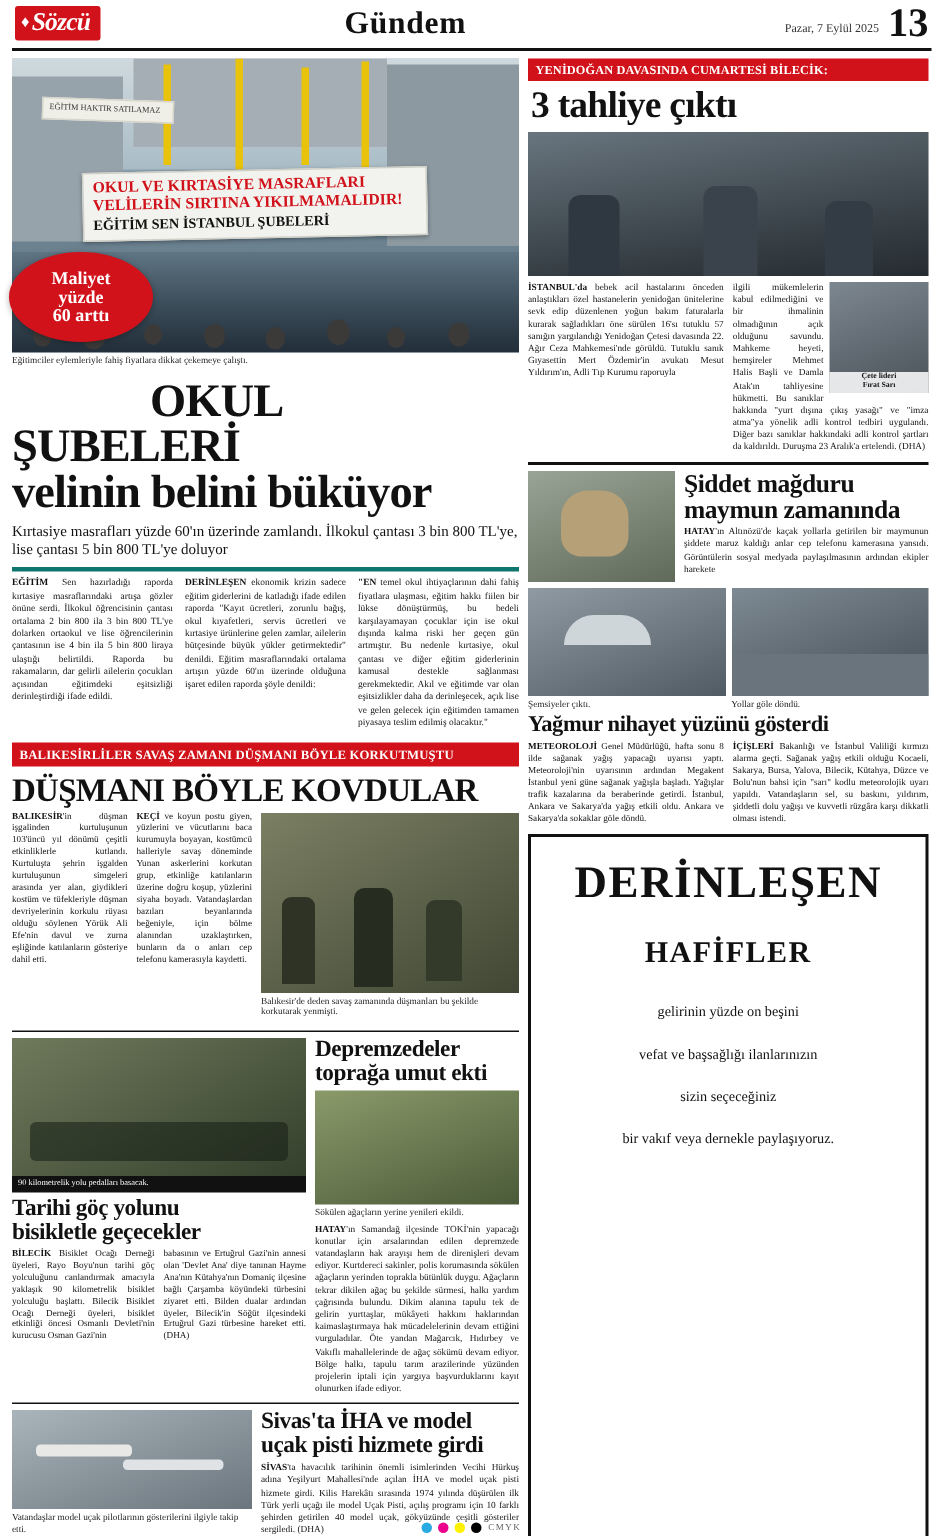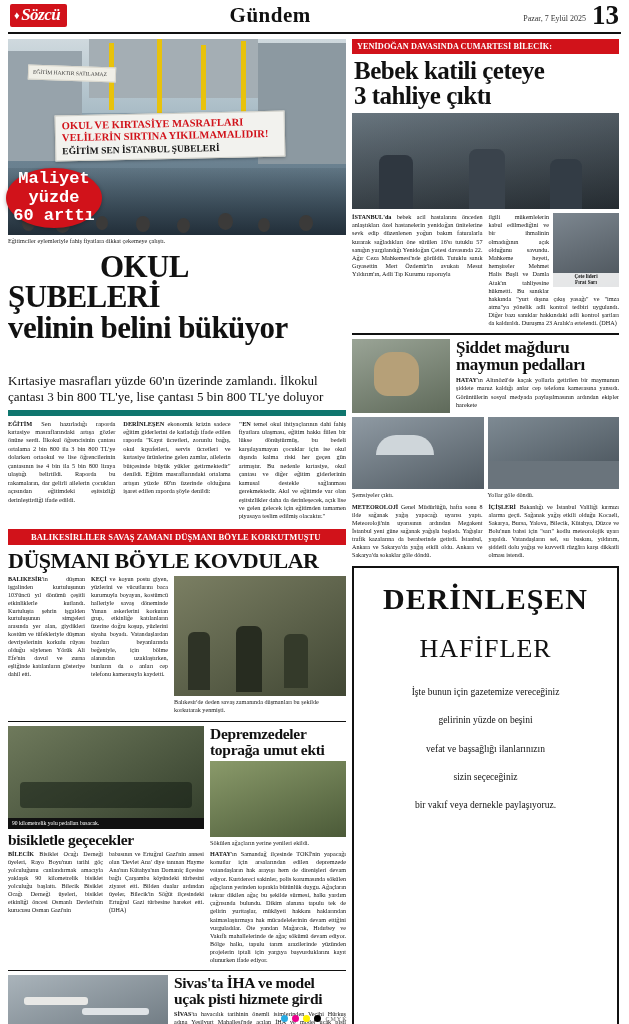--- a/index.html
+++ b/index.html
@@ -64,21 +64,21 @@
     font-size: 6.2px;
     color: #222;
     padding: 2px 0 3px 0;
     line-height: 1.25;
   }
   .redbar {
     background: #d1121a;
     color: #fff;
     font-weight: bold;
     font-size: 8.5px;
-    padding: 3px 23px;
+    padding: 3px 5px;
     letter-spacing: 0.1px;
   }
 
   
   .protest {
     height: 196px;
     background: linear-gradient(180deg,#9fb2bd 0%,#8ea3b0 38%,#6d8392 60%,#56707f 100%);
     position: relative;
   }
   .protest .sky { position:absolute; left:0; right:0; top:0; height:38%; background:linear-gradient(180deg,#cfd9de,#a9bcc6); }
@@ -111,43 +111,42 @@
 
   
   .cost-badge {
     position: absolute;
     left: 6px; top: 168px;
     width: 96px; height: 60px;
     background: #d1121a;
     border-radius: 50%;
     color: #fff;
     display: flex; flex-direction: column; align-items: center; justify-content: center;
-    font-weight: bold; font-size: 17px; line-height: 1.08;
+    font-weight: bold; font-size: 12px; line-height: 1.08;
     text-align: left;
     box-shadow: 0 1px 4px rgba(0,0,0,.3);
     z-index: 5;
-    font-family: Liberation Mono, monospace;
+    font-family: Liberation Serif, serif;
   }
 
   .headline-main {
     font-size: 31px;
     font-weight: bold;
     line-height: 0.98;
     letter-spacing: -0.6px;
     padding: 4px 0 3px 0;
     text-align: left;
     text-indent: 92px;
   }
   .headline-main .l2 { text-indent: 0; }
   .subhead {
-    font-size: 13px;
+    font-size: 10px;
     line-height: 1.22;
     padding: 3px 0 5px 0;
-    border-bottom: 6px solid #0f766e;
-    margin-top: 24px;
+    border-bottom: 3px solid #0f766e;
   }
 
   .body-cols {
     display: flex; gap: 8px; padding-top: 4px;
   }
   .body-cols .bc { flex: 1; }
   .bc p { margin: 0 0 4px 0; font-size: 6.3px; line-height: 1.34; text-align: justify; }
   .bc .lead { font-weight: bold; }
 
   
@@ -196,21 +195,21 @@
   .acilar {
     border: 2px solid #111;
     margin-top: 6px;
     padding: 14px 12px 10px 12px;
     text-align: center;
     height: 508px;
     display: flex; flex-direction: column; justify-content: flex-start;
   }
   .acilar h1 { font-size: 34px; margin: 6px 0 18px 0; letter-spacing: 1px; font-weight: bold; }
   .acilar h2 { font-size: 30px; margin: 0 0 18px 0; letter-spacing: 1px; font-weight: bold; }
-  .acilar h3 { font-size: 26px; margin: 0 0 22px 0; letter-spacing: 1px; font-weight: normal; }
+  .acilar h3 { font-size: 20px; margin: 0 0 22px 0; letter-spacing: 1px; font-weight: bold; }
   .acilar p { font-size: 9.5px; margin: 0 0 16px 0; line-height: 1.3; }
 
   
   .dusman-photo { height: 120px; background: linear-gradient(150deg,#7b7f63,#414734); position:relative; }
   .dusman-photo2 { height: 120px; background: linear-gradient(150deg,#6f7a5c,#35402d); position:relative; }
   .tree-photo { height: 80px; background: linear-gradient(160deg,#8a9a6a,#4b5a38); }
   .plane-photo { height: 66px; background: linear-gradient(160deg,#aab4bb,#6a757d); }
 
   .hl-md { font-size: 15.5px; font-weight: bold; line-height: 1.03; letter-spacing: -0.3px; }
   .hl-dusman { font-size: 22px; font-weight: bold; letter-spacing:-0.5px; padding: 3px 0 2px 0;}
@@ -328,20 +327,21 @@
 
       <div class="rule"></div>
 
       <div style="display:flex;gap:6px;">
         <div style="width:196px">
           <div class="photo dusman-photo2" style="height:92px">
             <div style="position:absolute;left:6%;bottom:10px;width:88%;height:26px;background:rgba(20,30,20,.55);border-radius:4px"></div>
           </div>
           <div class="caption" style="background:#111;color:#fff;padding:2px 4px;font-size:5.6px">90 kilometrelik yolu pedalları basacak.</div>
           <div class="hl-md" style="padding-top:3px">
+            <div>Tarihi göç yolunu</div>
             <div>bisikletle geçecekler</div>
           </div>
           <div class="small-cols" style="padding-top:3px">
             <div class="sc">
               <b>BİLECİK</b><span> Bisiklet Ocağı Derneği üyeleri, Rayo Boyu'nun tarihi göç yolculuğunu canlandırmak amacıyla yaklaşık 90 kilometrelik bisiklet yolculuğu başlattı. Bilecik Bisiklet Ocağı Derneği üyeleri, bisiklet etkinliği öncesi Osmanlı Devleti'nin kurucusu Osman Gazi'nin</span>
             </div>
             <div class="sc">
               <span> babasının ve Ertuğrul Gazi'nin annesi olan 'Devlet Ana' diye tanınan Hayme Ana'nın Kütahya'nın Domaniç ilçesine bağlı Çarşamba köyündeki türbesini ziyaret etti. Bilden dualar ardından üyeler, Bilecik'in Söğüt ilçesindeki Ertuğrul Gazi türbesine hareket etti. (DHA)</span>
             </div>
           </div>
@@ -380,21 +380,20 @@
           </div>
         </div>
       </div>
 
     </div>
 
     <div class="col-right">
 
       <div class="kicker">YENİDOĞAN DAVASINDA CUMARTESİ BİLECİK:</div>
       <div class="hl-right">
-        <div>Bebek katili çeteye</div>
         <div>3 tahliye çıktı</div>
       </div>
       <div class="photo yenidogan-photo">
         <div style="position:absolute;left:0;top:0;width:100%;height:100%;background:linear-gradient(180deg,rgba(255,255,255,.08),rgba(0,0,0,.35))"></div>
         <div style="position:absolute;left:10%;bottom:0;width:34px;height:54px;background:#2f3740;border-radius:8px 8px 0 0"></div>
         <div style="position:absolute;left:44%;bottom:0;width:36px;height:60px;background:#3a434c;border-radius:8px 8px 0 0"></div>
         <div style="position:absolute;left:74%;bottom:0;width:32px;height:50px;background:#333c45;border-radius:8px 8px 0 0"></div>
       </div>
       <div class="ydcols">
         <div class="c">
@@ -413,21 +412,21 @@
 
       <div class="rule-thick"></div>
 
       <div style="display:flex;gap:6px;">
         <div class="photo monkey-photo">
           <div style="position:absolute;left:22%;top:18%;width:46%;height:60%;background:#b6a078;border-radius:40% 40% 30% 30%"></div>
         </div>
         <div style="flex:1">
           <div class="hl-sm">
             <div>Şiddet mağduru</div>
-            <div>maymun pedalları</div>
+            <div>maymun zamanında</div>
           </div>
           <div class="txt" style="padding-top:3px">
             <b>HATAY</b><span>'ın Altınözü'de kaçak yollarla getirilen bir maymunun şiddete maruz kaldığı anlar cep telefonu kamerasına yansıdı. Görüntülerin sosyal medyada paylaşılmasının ardından ekipler harekete</span>
           </div>
         </div>
       </div>
 
       <div class="twocap" style="margin-top:4px">
         <div>
           <div class="photo rain1">
@@ -436,33 +435,33 @@
           <div class="caption">Şemsiyeler çıktı.</div>
         </div>
         <div>
           <div class="photo rain2">
             <div style="position:absolute;left:0;bottom:0;width:100%;height:38%;background:#6a747c"></div>
           </div>
           <div class="caption">Yollar göle döndü.</div>
         </div>
       </div>
 
+      <div class="hl-sm2">Yağmur nihayet yüzünü gösterdi</div>
       <div class="small-cols" style="padding-top:3px">
         <div class="sc">
           <b>METEOROLOJİ</b><span> Genel Müdürlüğü, hafta sonu 8 ilde sağanak yağış yapacağı uyarısı yaptı. Meteoroloji'nin uyarısının ardından Megakent İstanbul yeni güne sağanak yağışla başladı. Yağışlar trafik kazalarına da beraberinde getirdi. İstanbul, Ankara ve Sakarya'da yağış etkili oldu. Ankara ve Sakarya'da sokaklar göle döndü.</span>
         </div>
         <div class="sc">
           <b>İÇİŞLERİ</b><span> Bakanlığı ve İstanbul Valiliği kırmızı alarma geçti. Sağanak yağış etkili olduğu Kocaeli, Sakarya, Bursa, Yalova, Bilecik, Kütahya, Düzce ve Bolu'nun bahsi için "sarı" kodlu meteorolojik uyarı yapıldı. Vatandaşların sel, su baskını, yıldırım, şiddetli dolu yağışı ve kuvvetli rüzgâra karşı dikkatli olması istendi.</span>
         </div>
       </div>
 
       <div class="acilar">
         <h2>DERİNLEŞEN</h2>
         <h3>HAFİFLER</h3>
-        <p>İşte bunun için gazetemize vereceğiniz</p>
         <p>gelirinin yüzde on beşini</p>
         <p>vefat ve başsağlığı ilanlarınızın</p>
         <p>sizin seçeceğiniz</p>
         <p>bir vakıf veya dernekle paylaşıyoruz.</p>
 
       </div>
 
     </div>
   </div>
 

